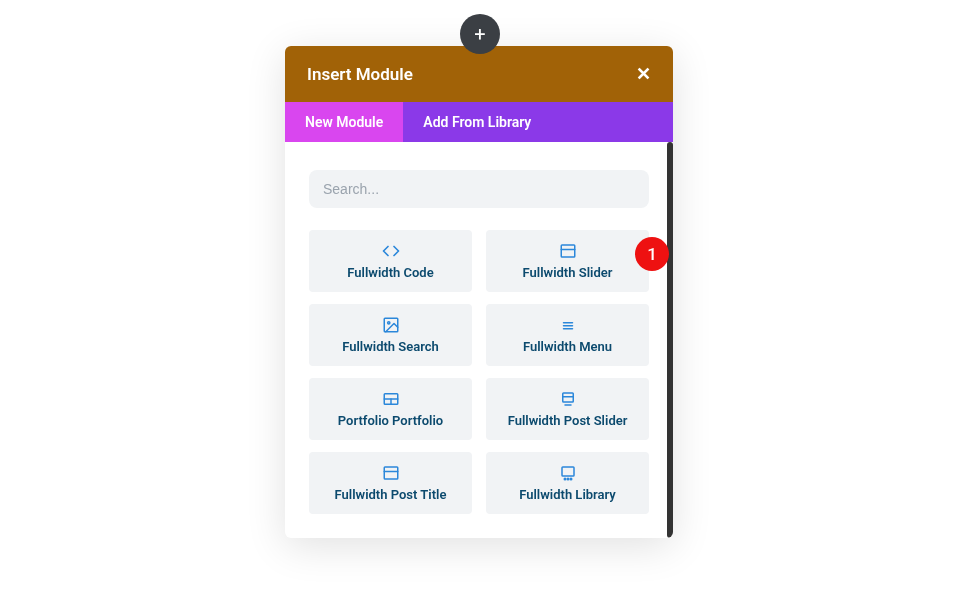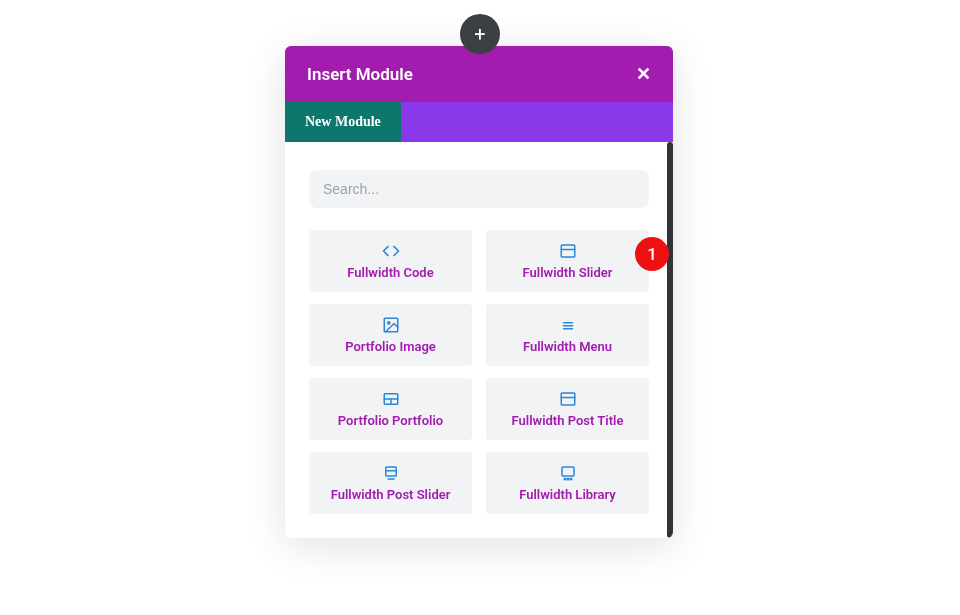--- a/index.html
+++ b/index.html
@@ -1,49 +1,50 @@
 <!DOCTYPE html>
 <html><head>
   <meta charset="utf-8">
   <style>
     * { margin: 0; padding: 0; box-sizing: border-box; }
     body { font-family: -apple-system, BlinkMacSystemFont, "Segoe UI", Roboto, "Helvetica Neue", Arial, sans-serif; background: #fff; width: 960px; height: 615px; position: relative; }
     .add-btn { position: absolute; left: 460px; top: 14px; width: 40px; height: 40px; border-radius: 50%; background: #3b3f44; color: #fff; display: flex; align-items: center; justify-content: center; font-size: 20px; z-index: 5; cursor: pointer; }
     .modal { position: absolute; left: 285px; top: 46px; width: 388px; background: #fff; border-radius: 6px; box-shadow: 0 8px 40px rgba(0,0,0,0.12); overflow: hidden; }
-    .modal-header { background: #a21caf; color: #fff; padding: 18px 22px; display: flex; align-items: center; justify-content: space-between; }
+    .modal-header { background: #a16207; color: #fff; padding: 18px 22px; display: flex; align-items: center; justify-content: space-between; }
     .modal-title { font-size: 17px; font-weight: 600; }
     .close-btn { font-size: 18px; font-weight: 700; cursor: pointer; line-height: 1; }
     .tabs { background: #8b39e8; display: flex; }
     .tab { padding: 12px 20px; font-size: 14px; font-weight: 600; color: #fff; cursor: pointer; }
-    .tab.active { background: #0f766e; font-family: Liberation Serif, serif; }
+    .tab.active { background: #d946ef; }
     .modal-body { padding: 28px 24px 24px 24px; position: relative; }
     .scroll-rail { position: absolute; right: 0; top: 0; bottom: 0; width: 6px; background: #333; border-radius: 3px; }
     .search { width: 100%; border: none; background: #f1f3f5; border-radius: 8px; padding: 11px 14px; font-size: 14px; color: #6e7680; outline: none; margin-bottom: 22px; }
     .search::placeholder { color: #9aa3ad; }
     .grid { display: grid; grid-template-columns: 1fr 1fr; gap: 12px 14px; }
     .card { background: #f1f3f5; border-radius: 4px; padding: 12px 8px; display: flex; flex-direction: column; align-items: center; justify-content: center; cursor: pointer; min-height: 56px; position: relative; }
     .card-icon { color: #2b87da; width: 18px; height: 18px; display: flex; align-items: center; justify-content: center; margin-bottom: 5px; }
     .card-icon svg { width: 18px; height: 18px; }
-    .card-label { font-size: 13px; font-weight: 600; color: #a21caf; }
+    .card-label { font-size: 13px; font-weight: 600; color: #0c4a6e; }
     .badge { position: absolute; right: -20px; top: 7px; width: 34px; height: 34px; border-radius: 50%; background: #e11; color: #fff; display: flex; align-items: center; justify-content: center; font-size: 17px; font-weight: 500; z-index: 10; }
   </style>
 </head>
 <body>
 
 <div class="add-btn">
   <span>+</span>
 </div>
 
 <div class="modal">
   <div class="modal-header">
     <div class="modal-title">Insert Module</div>
     <div class="close-btn">✕</div>
   </div>
   <div class="tabs">
     <div class="tab active">New Module</div>
+    <div class="tab">Add From Library</div>
   </div>
   <div class="modal-body">
     <input class="search" placeholder="Search..." style="">
     <div class="grid">
         <div class="card">
           <div class="card-icon">
             <svg viewBox="0 0 24 24" fill="none" stroke="currentColor" stroke-width="2.2" stroke-linecap="round" stroke-linejoin="round">
               <polyline points="16 18 22 12 16 6"></polyline>
               <polyline points="8 6 2 12 8 18"></polyline>
             </svg>
@@ -61,21 +62,21 @@
           <div class="badge">1</div>
         </div>
         <div class="card">
           <div class="card-icon">
             <svg viewBox="0 0 24 24" fill="none" stroke="currentColor" stroke-width="2" stroke-linecap="round" stroke-linejoin="round">
               <rect x="3" y="3" width="18" height="18" rx="1"></rect>
               <circle cx="9" cy="9" r="1.5"></circle>
               <polyline points="21 15 16 10 5 21"></polyline>
             </svg>
           </div>
-          <div class="card-label">Portfolio Image</div>
+          <div class="card-label">Fullwidth Search</div>
         </div>
         <div class="card">
           <div class="card-icon">
             <svg viewBox="0 0 24 24" fill="none" stroke="currentColor" stroke-width="2" stroke-linecap="round">
               <line x1="6" y1="9" x2="18" y2="9"></line>
               <line x1="6" y1="13" x2="18" y2="13"></line>
               <line x1="6" y1="17" x2="18" y2="17"></line>
             </svg>
           </div>
           <div class="card-label">Fullwidth Menu</div>
@@ -86,35 +87,35 @@
               <rect x="3" y="5" width="18" height="14" rx="1"></rect>
               <line x1="3" y1="12" x2="21" y2="12"></line>
               <line x1="12" y1="12" x2="12" y2="19"></line>
             </svg>
           </div>
           <div class="card-label">Portfolio Portfolio</div>
         </div>
         <div class="card">
           <div class="card-icon">
             <svg viewBox="0 0 24 24" fill="none" stroke="currentColor" stroke-width="2" stroke-linecap="round">
-              <rect x="3" y="4" width="18" height="16" rx="1"></rect>
-              <line x1="3" y1="10" x2="21" y2="10"></line>
-            </svg>
-          </div>
-          <div class="card-label">Fullwidth Post Title</div>
-        </div>
-        <div class="card">
-          <div class="card-icon">
-            <svg viewBox="0 0 24 24" fill="none" stroke="currentColor" stroke-width="2" stroke-linecap="round">
               <rect x="5" y="4" width="14" height="12" rx="1"></rect>
               <line x1="5" y1="9" x2="19" y2="9"></line>
               <line x1="8" y1="20" x2="16" y2="20"></line>
             </svg>
           </div>
           <div class="card-label">Fullwidth Post Slider</div>
+        </div>
+        <div class="card">
+          <div class="card-icon">
+            <svg viewBox="0 0 24 24" fill="none" stroke="currentColor" stroke-width="2" stroke-linecap="round">
+              <rect x="3" y="4" width="18" height="16" rx="1"></rect>
+              <line x1="3" y1="10" x2="21" y2="10"></line>
+            </svg>
+          </div>
+          <div class="card-label">Fullwidth Post Title</div>
         </div>
         <div class="card">
           <div class="card-icon">
             <svg viewBox="0 0 24 24" fill="none" stroke="currentColor" stroke-width="2" stroke-linecap="round">
               <rect x="4" y="4" width="16" height="12" rx="1"></rect>
               <circle cx="8" cy="20" r="1" fill="currentColor"></circle>
               <circle cx="12" cy="20" r="1" fill="currentColor"></circle>
               <circle cx="16" cy="20" r="1" fill="currentColor"></circle>
             </svg>
           </div>

